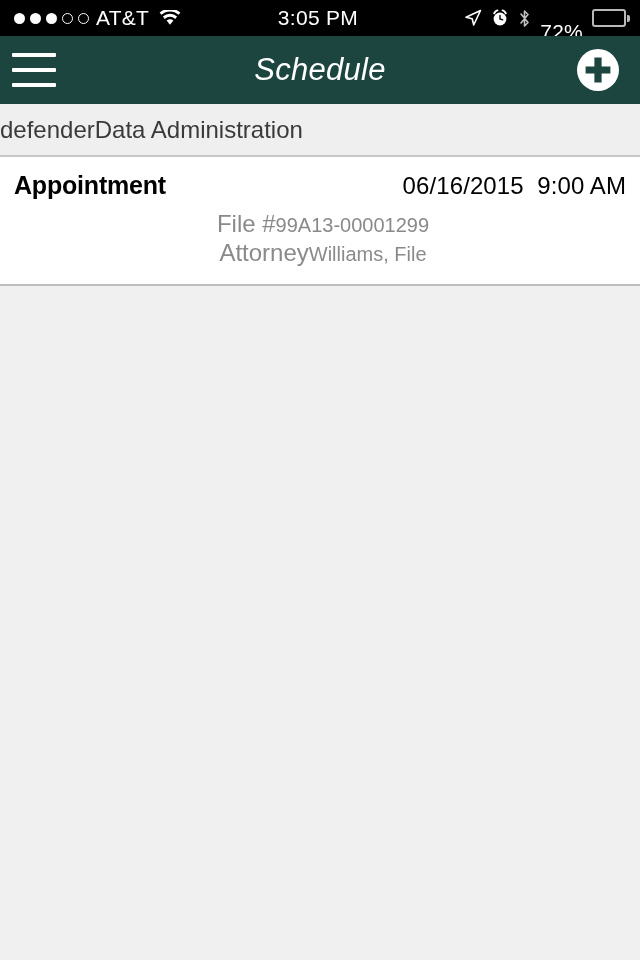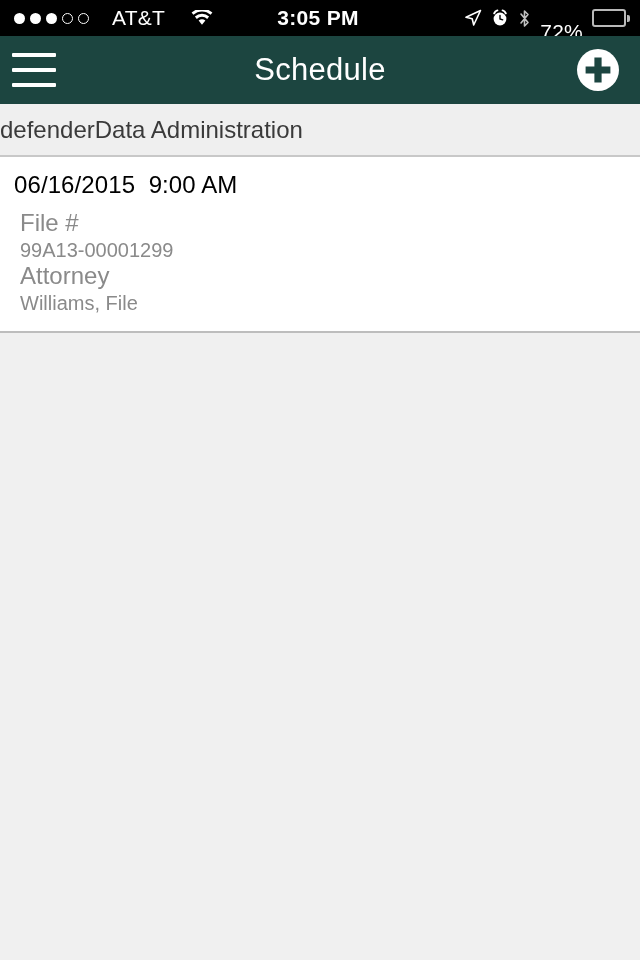--- a/index.html
+++ b/index.html
@@ -14,33 +14,33 @@
   #app { position:relative; width:640px; height:960px; overflow:hidden; background:#f0f0f0; }
 
   
   .statusbar {
     position:relative;
     height:36px; width:100%;
     background:#000;
     color:#fff;
     display:flex; align-items:center;
   }
-  .sb-left { display:flex; align-items:center; padding-left:14px; gap:23px;justify-content:flex-end; }
+  .sb-left { display:flex; align-items:center; padding-left:14px; gap:7px;justify-content:flex-end; }
   .dots { display:flex; align-items:center; gap:5px; }
   .dot { width:11px; height:11px; border-radius:50%; }
   .dot.filled { background:#fff; }
   .dot.hollow { background:transparent; border:1.6px solid #fff; }
   .carrier { font-size:21px; letter-spacing:0.2px; }
   .wifi { position:relative; width:22px; height:16px; margin-left:3px; }
   .wifi svg { display:block; }
 
   .sb-center {
     position:absolute; left:0; right:4px; top:0; height:36px;
     display:flex; align-items:center; justify-content:center;
-    font-size:21px; font-weight:bold; letter-spacing:0.3px;
+    font-size:21px; font-weight:normal; letter-spacing:0.3px;
     pointer-events:none;
   }
   .sb-right {
     position:absolute; right:10px; top:0; height:36px;
     display:flex; align-items:center; gap:9px;
   }
   .loc svg, .alarm svg, .bt svg { display:block; }
   .pct { font-size:21px; letter-spacing:0.2px;margin-top:28px; }
   .battery { position:relative; width:38px; height:18px; display:flex; align-items:center; }
   .batt-body {
@@ -59,21 +59,21 @@
   }
   .hamburger {
     position:absolute; left:12px; top:50%; transform:translateY(-50%);
     width:44px; height:34px;
     display:flex; flex-direction:column; justify-content:space-between;
     cursor:pointer;
   }
   .hamburger span { display:block; width:100%; height:4px; background:#fff; border-radius:1px; }
   .nav-title {
     position:absolute; left:0; right:0; text-align:center;
-    font-size:31px; color:#fff; font-weight:400; letter-spacing:0.3px;
+    font-size:31px; color:#fff; font-weight:400; letter-spacing:0.3px;font-style:italic;
   }
   .add-btn {
     position:absolute; right:20px; top:50%; transform:translateY(-50%);
     width:44px; height:44px; cursor:pointer;
   }
   .add-btn svg { display:block; }
 
   
   .section-header {
     height:53px; width:100%;
@@ -94,21 +94,20 @@
     display:flex; align-items:baseline; justify-content:space-between;
     margin-bottom:10px;
   }
   .card-title { font-size:25px; font-weight:bold; color:#000; letter-spacing:-0.2px; }
   .card-datetime { font-size:24px; color:#000000; letter-spacing:0.1px; white-space:pre; }
 
   .detail-row {
     display:flex; align-items:baseline; justify-content:center;
     padding:0 0 0 6px;
     line-height:1.2;
-    flex-direction:column;
   }
   .detail-row + .detail-row { }
   .detail-label { font-size:24px; color:#8a8a8a; }
   .detail-value { font-size:20px; color:#8a8a8a; text-align:right; }
 
   
   .empty-area { flex:1; background:#f0f0f0; }
   .content { display:flex; flex-direction:column; height:calc(960px - 36px - 68px); }
 </style>
 </head>
@@ -183,20 +182,21 @@
   </div>
 
   <div class="content">
 
     <div class="section-header">
       <span>defenderData Administration</span>
     </div>
 
     <div class="card">
       <div class="card-row-top">
+        <span class="card-title">Appointment</span>
         <span class="card-datetime">06/16/2015  9:00 AM</span>
       </div>
 
       <div class="detail-row">
         <span class="detail-label">File #</span>
         <span class="detail-value">99A13-00001299</span>
       </div>
 
       <div class="detail-row">
         <span class="detail-label">Attorney</span>

